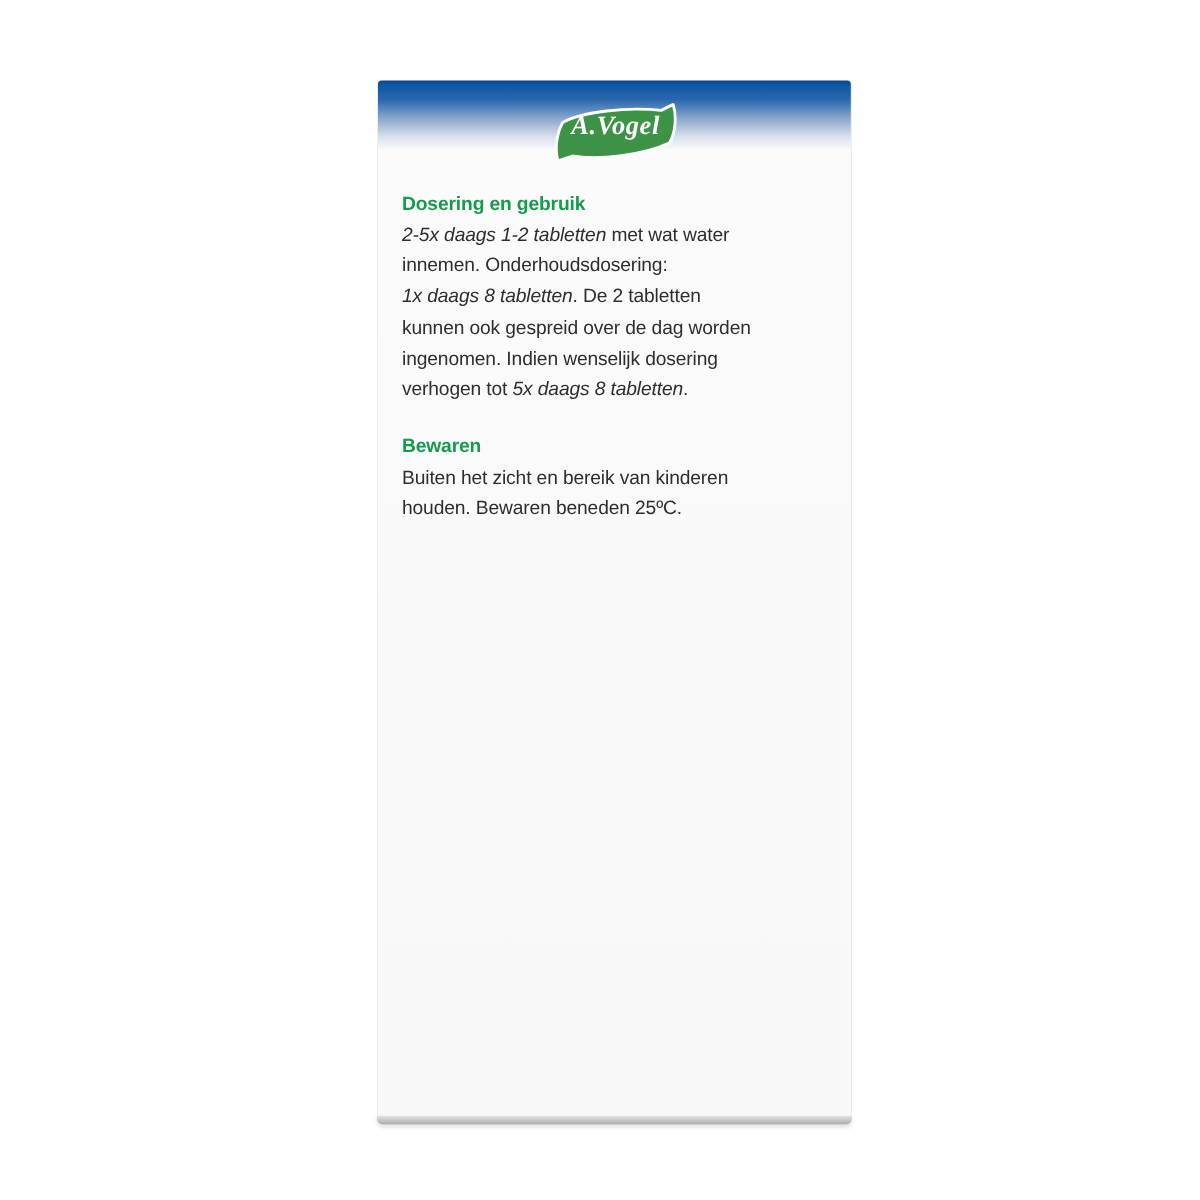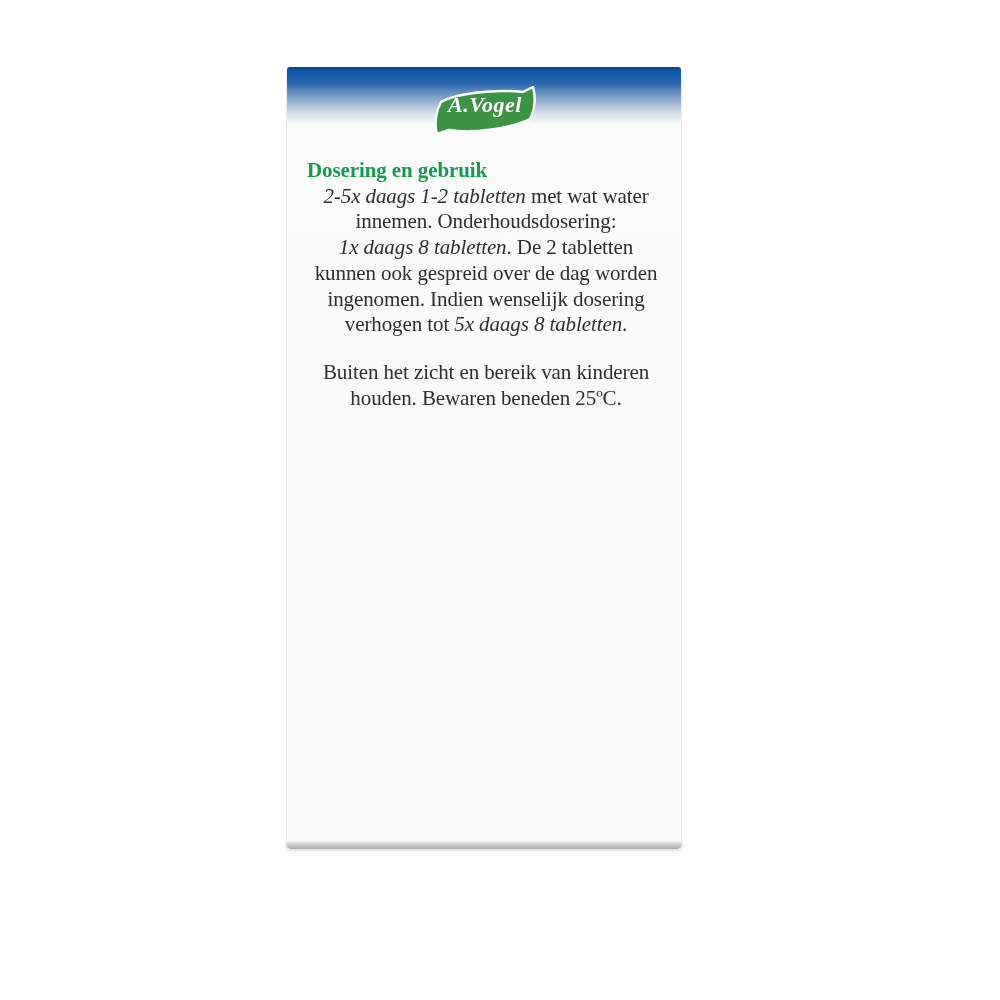--- a/index.html
+++ b/index.html
@@ -5,21 +5,21 @@
   html,body{margin:0;padding:0;}
   body{
     width:1000px;height:1000px;position:relative;
     background:#ffffff;
     font-family:"Liberation Sans", sans-serif;
     overflow:hidden;
   }
   .stage{position:absolute;inset:0;}
   
   .box{
-    position:absolute;left:286px;top:67px;width:396px;height:776px;
+    position:absolute;left:314px;top:67px;width:396px;height:864px;
     background:linear-gradient(180deg,#fbfbfb 0%,#f8f8f8 100%);
     border-left:1px solid #ececec;border-right:1px solid #ececec;
     border-radius:3px 3px 2px 2px;
     box-sizing:border-box;
   }
   .bottom-edge{
     position:absolute;left:-1px;right:-1px;bottom:-6px;height:7px;
     background:linear-gradient(180deg,#e3e3e3 0%,#b1b1b1 90%);
     border-radius:0 0 5px 5px;
     box-shadow:0 2px 4px rgba(0,0,0,0.14);
@@ -36,26 +36,25 @@
   .logo{position:absolute;left:146px;top:19px;width:104px;height:48px;}
   .logo svg{position:absolute;inset:0;width:104px;height:48px;}
   .logo-text{
     position:absolute;left:0;top:6px;width:100%;text-align:center;
     font-family:"Liberation Serif", serif;font-style:italic;font-weight:700;
     font-size:22px;color:#ffffff;letter-spacing:0.5px;
   }
   
   .content{
     position:absolute;left:20px;top:91px;width:358px;
-    font-size:21px;line-height:25.7px;letter-spacing:-0.1px;
+    font-size:16px;line-height:25.7px;letter-spacing:-0.1px;
     color:#2e2e2e;
-    font-family:Liberation Serif, serif;
   }
   .heading{color:#149c4d;font-weight:bold;margin:0;}
-  .para{margin:0 0 22px 0;text-align:center;}
+  .para{margin:0 0 22px 0;}
   .para i{font-style:italic;}
 </style>
 </head>
 <body>
 
 <div class="stage">
   <div class="box">
 
     <div class="band"></div>
 
@@ -68,18 +67,19 @@
                  C 76,43 38,48 16,44
                  L 4,48
                  C 1,38 3,25 8,16 Z" fill="#3d9345" stroke="#ffffff" stroke-width="2.4" stroke-linejoin="round"></path>
       </svg>
       <span class="logo-text">A.Vogel</span>
     </div>
 
     <div class="content" id="sections">
         <div class="heading">Dosering en gebruik</div>
         <div class="para"><i>2-5x daags 1-2 tabletten</i> met wat water<br>innemen. Onderhoudsdosering:<br><i>1x daags 8 tabletten</i>. De 2 tabletten<br>kunnen ook gespreid over de dag worden<br>ingenomen. Indien wenselijk dosering<br>verhogen tot <i>5x daags 8 tabletten</i>.</div>
+        <div class="heading">Bewaren</div>
         <div class="para">Buiten het zicht en bereik van kinderen<br>houden. Bewaren beneden 25ºC.</div>
       </div>
 
     <div class="bottom-edge"></div>
   </div>
 </div>
 
 </body></html>

